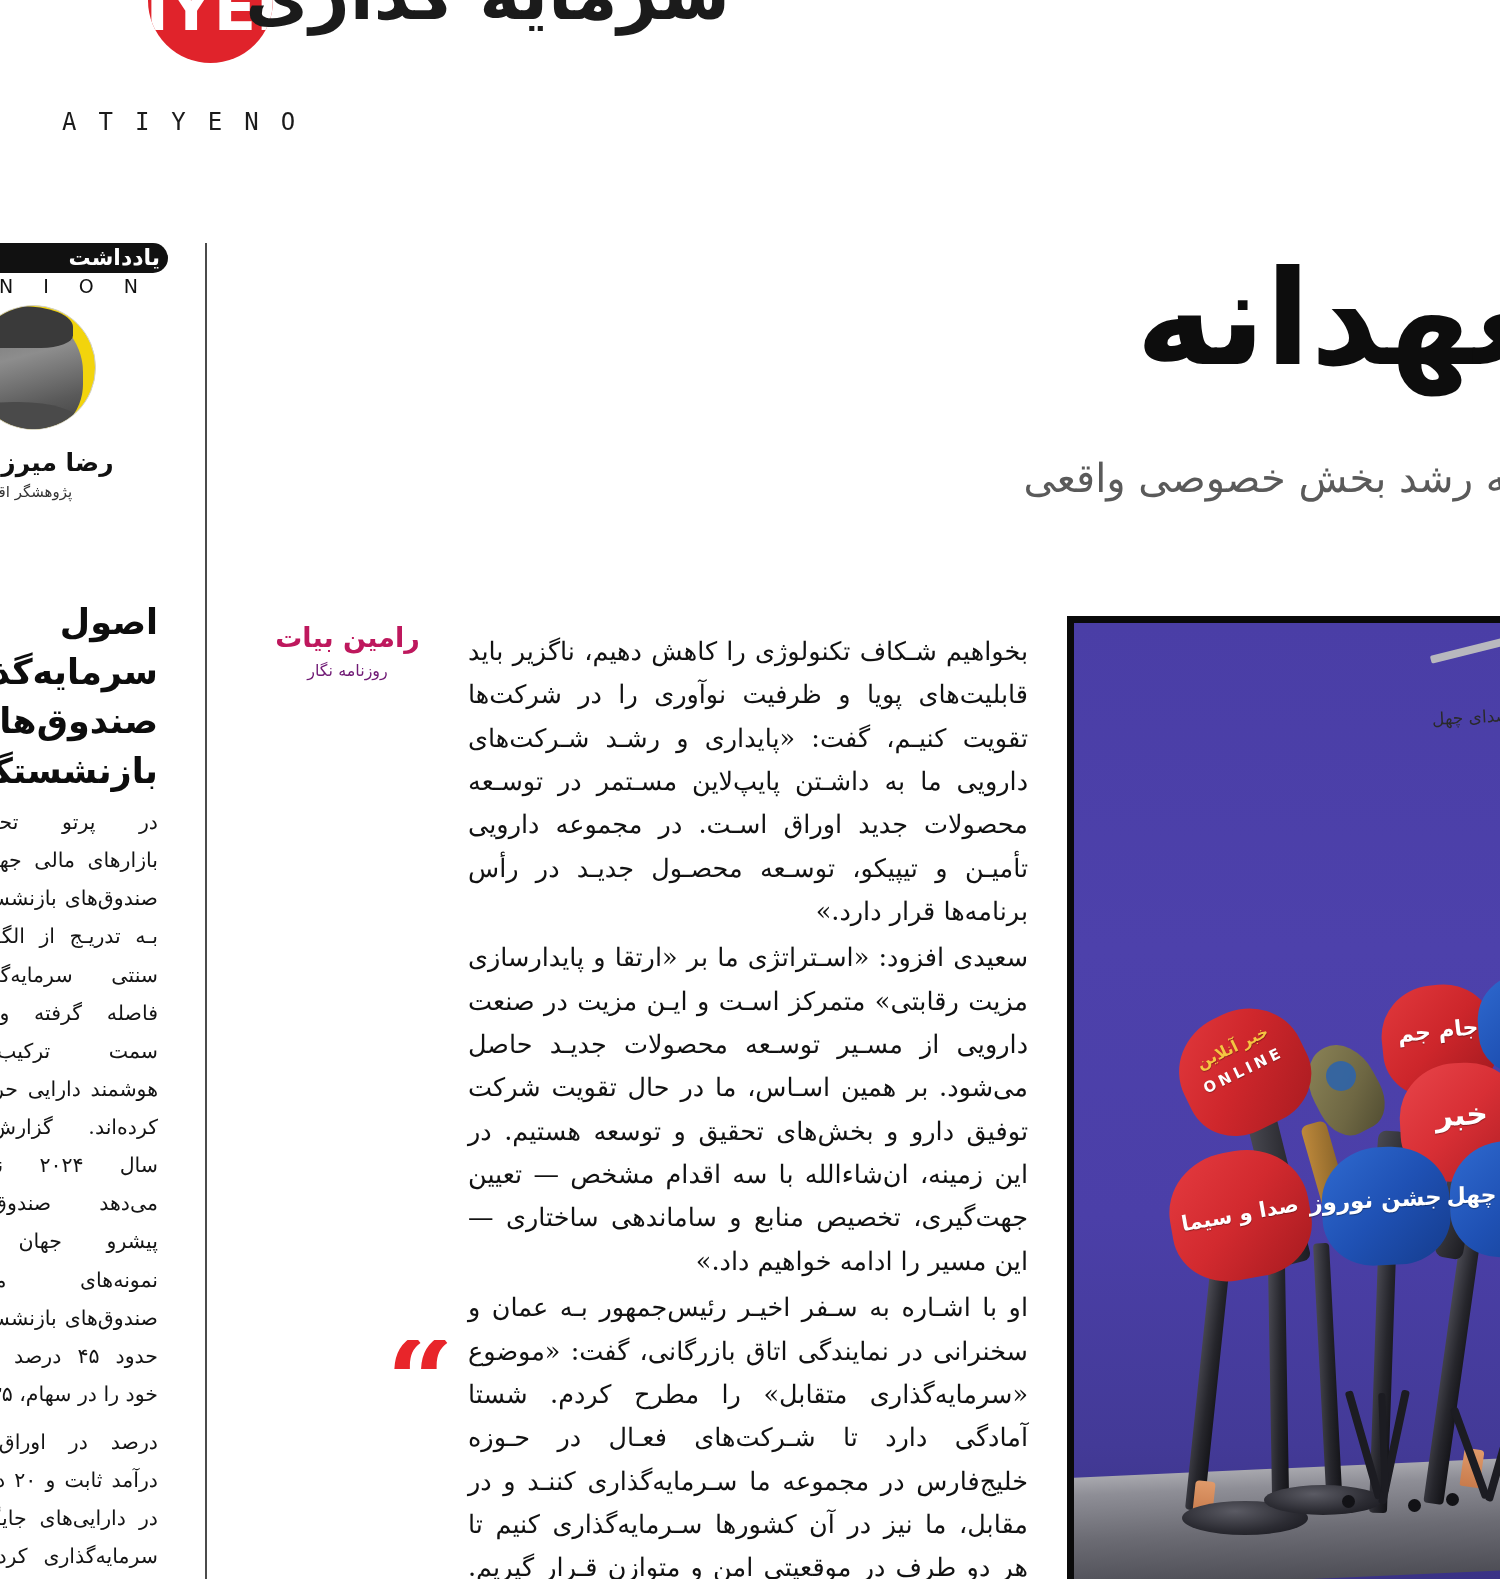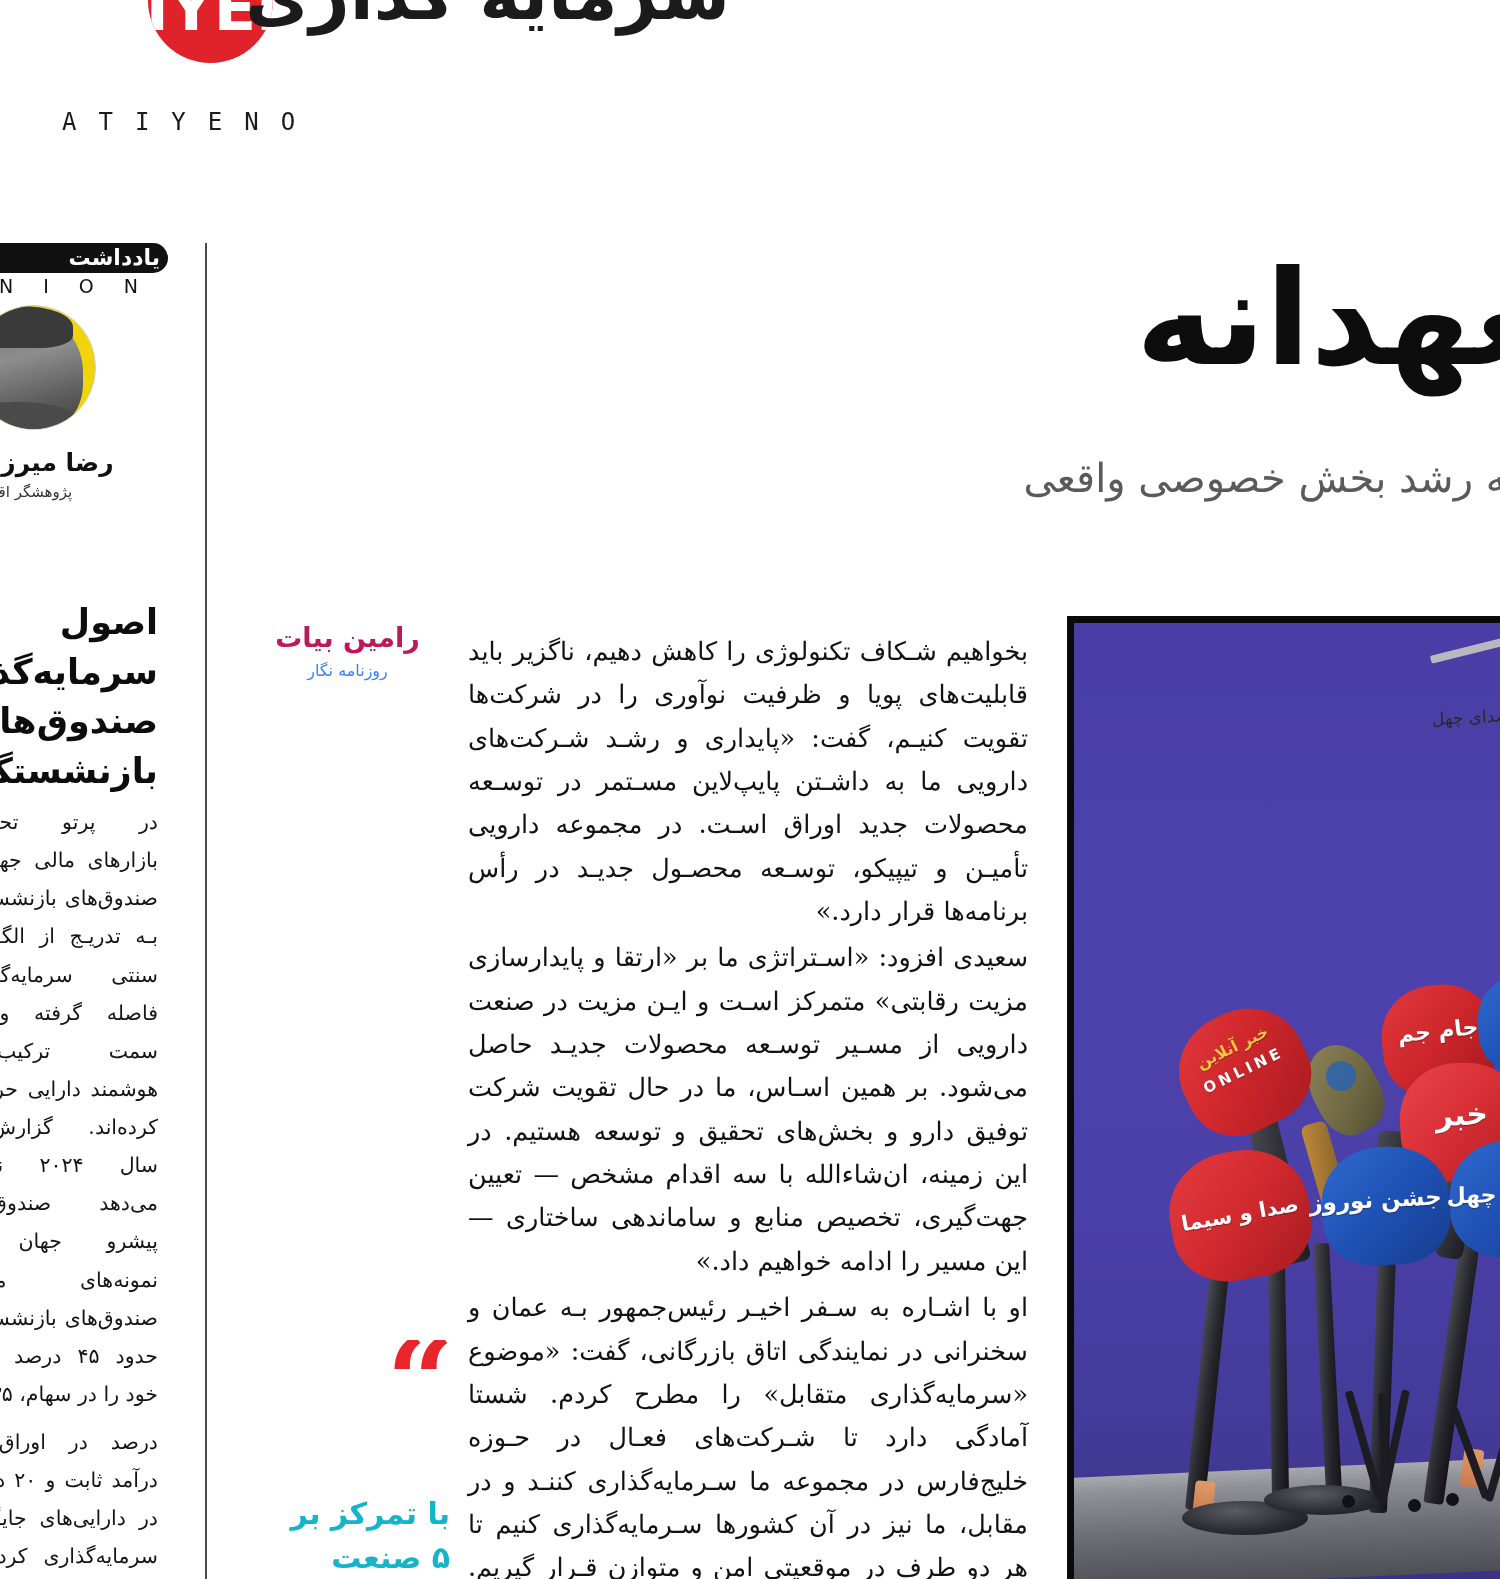--- a/index.html
+++ b/index.html
@@ -224,21 +224,21 @@
     font-size: 27px;
     font-weight: bold;
     color: #be185d;
     line-height: 1.2;
     white-space: nowrap;
     font-family: "DejaVu Sans", sans-serif;
   }
   #byline-role {
     margin-top: 7px;
     font-size: 16px;
-    color: #3b82f6;
+    color: #701a75;
     white-space: nowrap;
     font-family: "DejaVu Sans", sans-serif;
   }
 
   
   #pull-quote {
     position: absolute;
     top: 1340px; left: 250px;
     width: 200px;
     direction: rtl;
@@ -400,24 +400,20 @@
   <div id="sub-headline">زمینه رشد بخش خصوصی واقعی</div>
 </div>
 
 <div id="byline">
   <div id="byline-name">رامین بیات</div>
   <div id="byline-role">روزنامه نگار</div>
 </div>
 
 <div id="pull-quote">
   <span id="quote-mark">“</span>
-  <div id="quote-text">
-    <span>با تمرکز بر</span>
-    <span>۵ صنعت</span>
-  </div>
 </div>
 
 <div id="main-body">
   <p>بخواهیم شـکاف تکنولوژی را کاهش دهیم، ناگزیر باید قابلیت‌های پویا و ظرفیت نوآوری را در شرکت‌ها تقویت کنیـم، گفت: «پایداری و رشـد شـرکت‌های دارویی ما به داشـتن پایپ‌لاین مسـتمر در توسـعه محصولات جدید اوراق اسـت. در مجموعه دارویی تأمیـن و تیپیکو، توسـعه محصـول جدیـد در رأس برنامه‌ها قرار دارد.»</p>
   <p>سعیدی افزود: «اسـتراتژی ما بر «ارتقا و پایدارسازی مزیت رقابتی» متمرکز اسـت و ایـن مزیت در صنعت دارویی از مسـیر توسـعه محصولات جدیـد حاصل می‌شود. بر همین اسـاس، ما در حال تقویت شرکت توفیق دارو و بخش‌های تحقیق و توسعه هستیم. در این زمینه، ان‌شاءالله با سه اقدام مشخص — تعیین جهت‌گیری، تخصیص منابع و ساماندهی ساختاری — این مسیر را ادامه خواهیم داد.»</p>
   <p>او با اشـاره به سـفر اخیـر رئیس‌جمهور بـه عمان و سخنرانی در نمایندگی اتاق بازرگانی، گفت: «موضوع «سرمایه‌گذاری متقابل» را مطرح کردم. شستا آمادگی دارد تا شـرکت‌های فعـال در حـوزه خلیج‌فارس در مجموعه ما سـرمایه‌گذاری کننـد و در مقابل، ما نیز در آن کشورها سـرمایه‌گذاری کنیم تا هر دو طرف در موقعیتی امن و متوازن قـرار گیریم. این مذاکرات در حال انجام اسـت و توافقنامه‌ای نیز با سازمان جذب</p>
 </div>
 
 <div id="photo">
   <div id="photo-inner">

